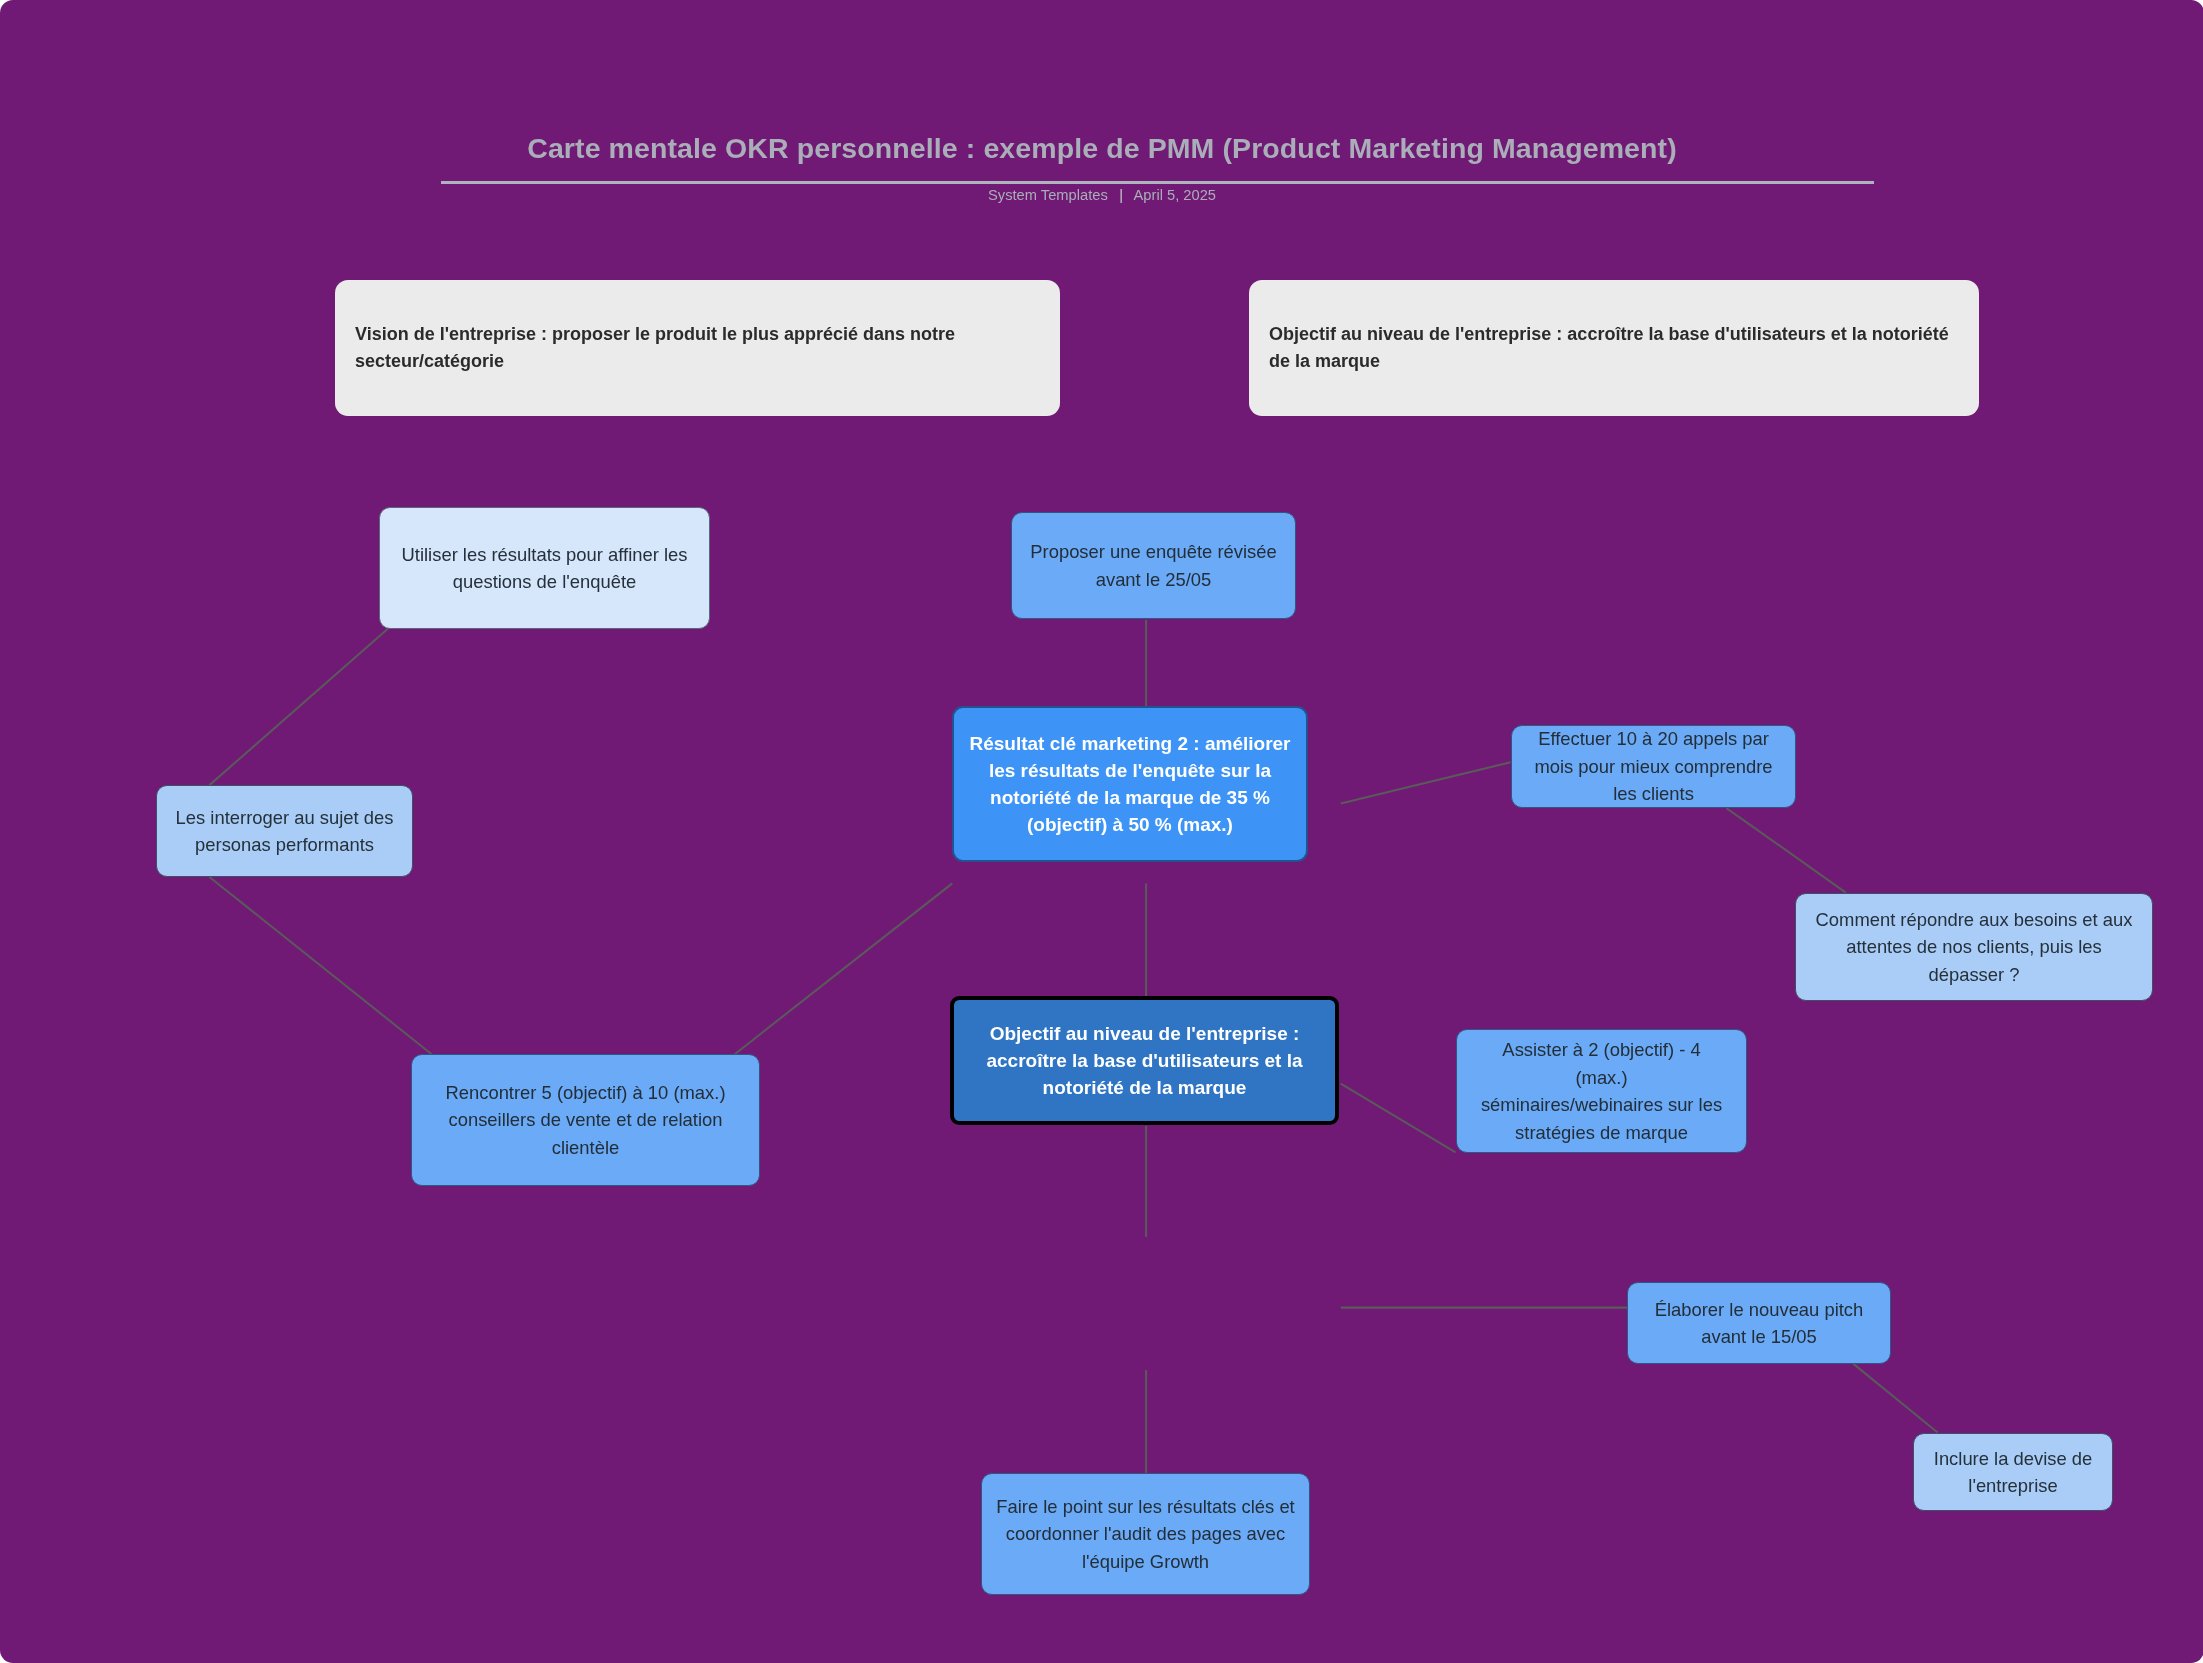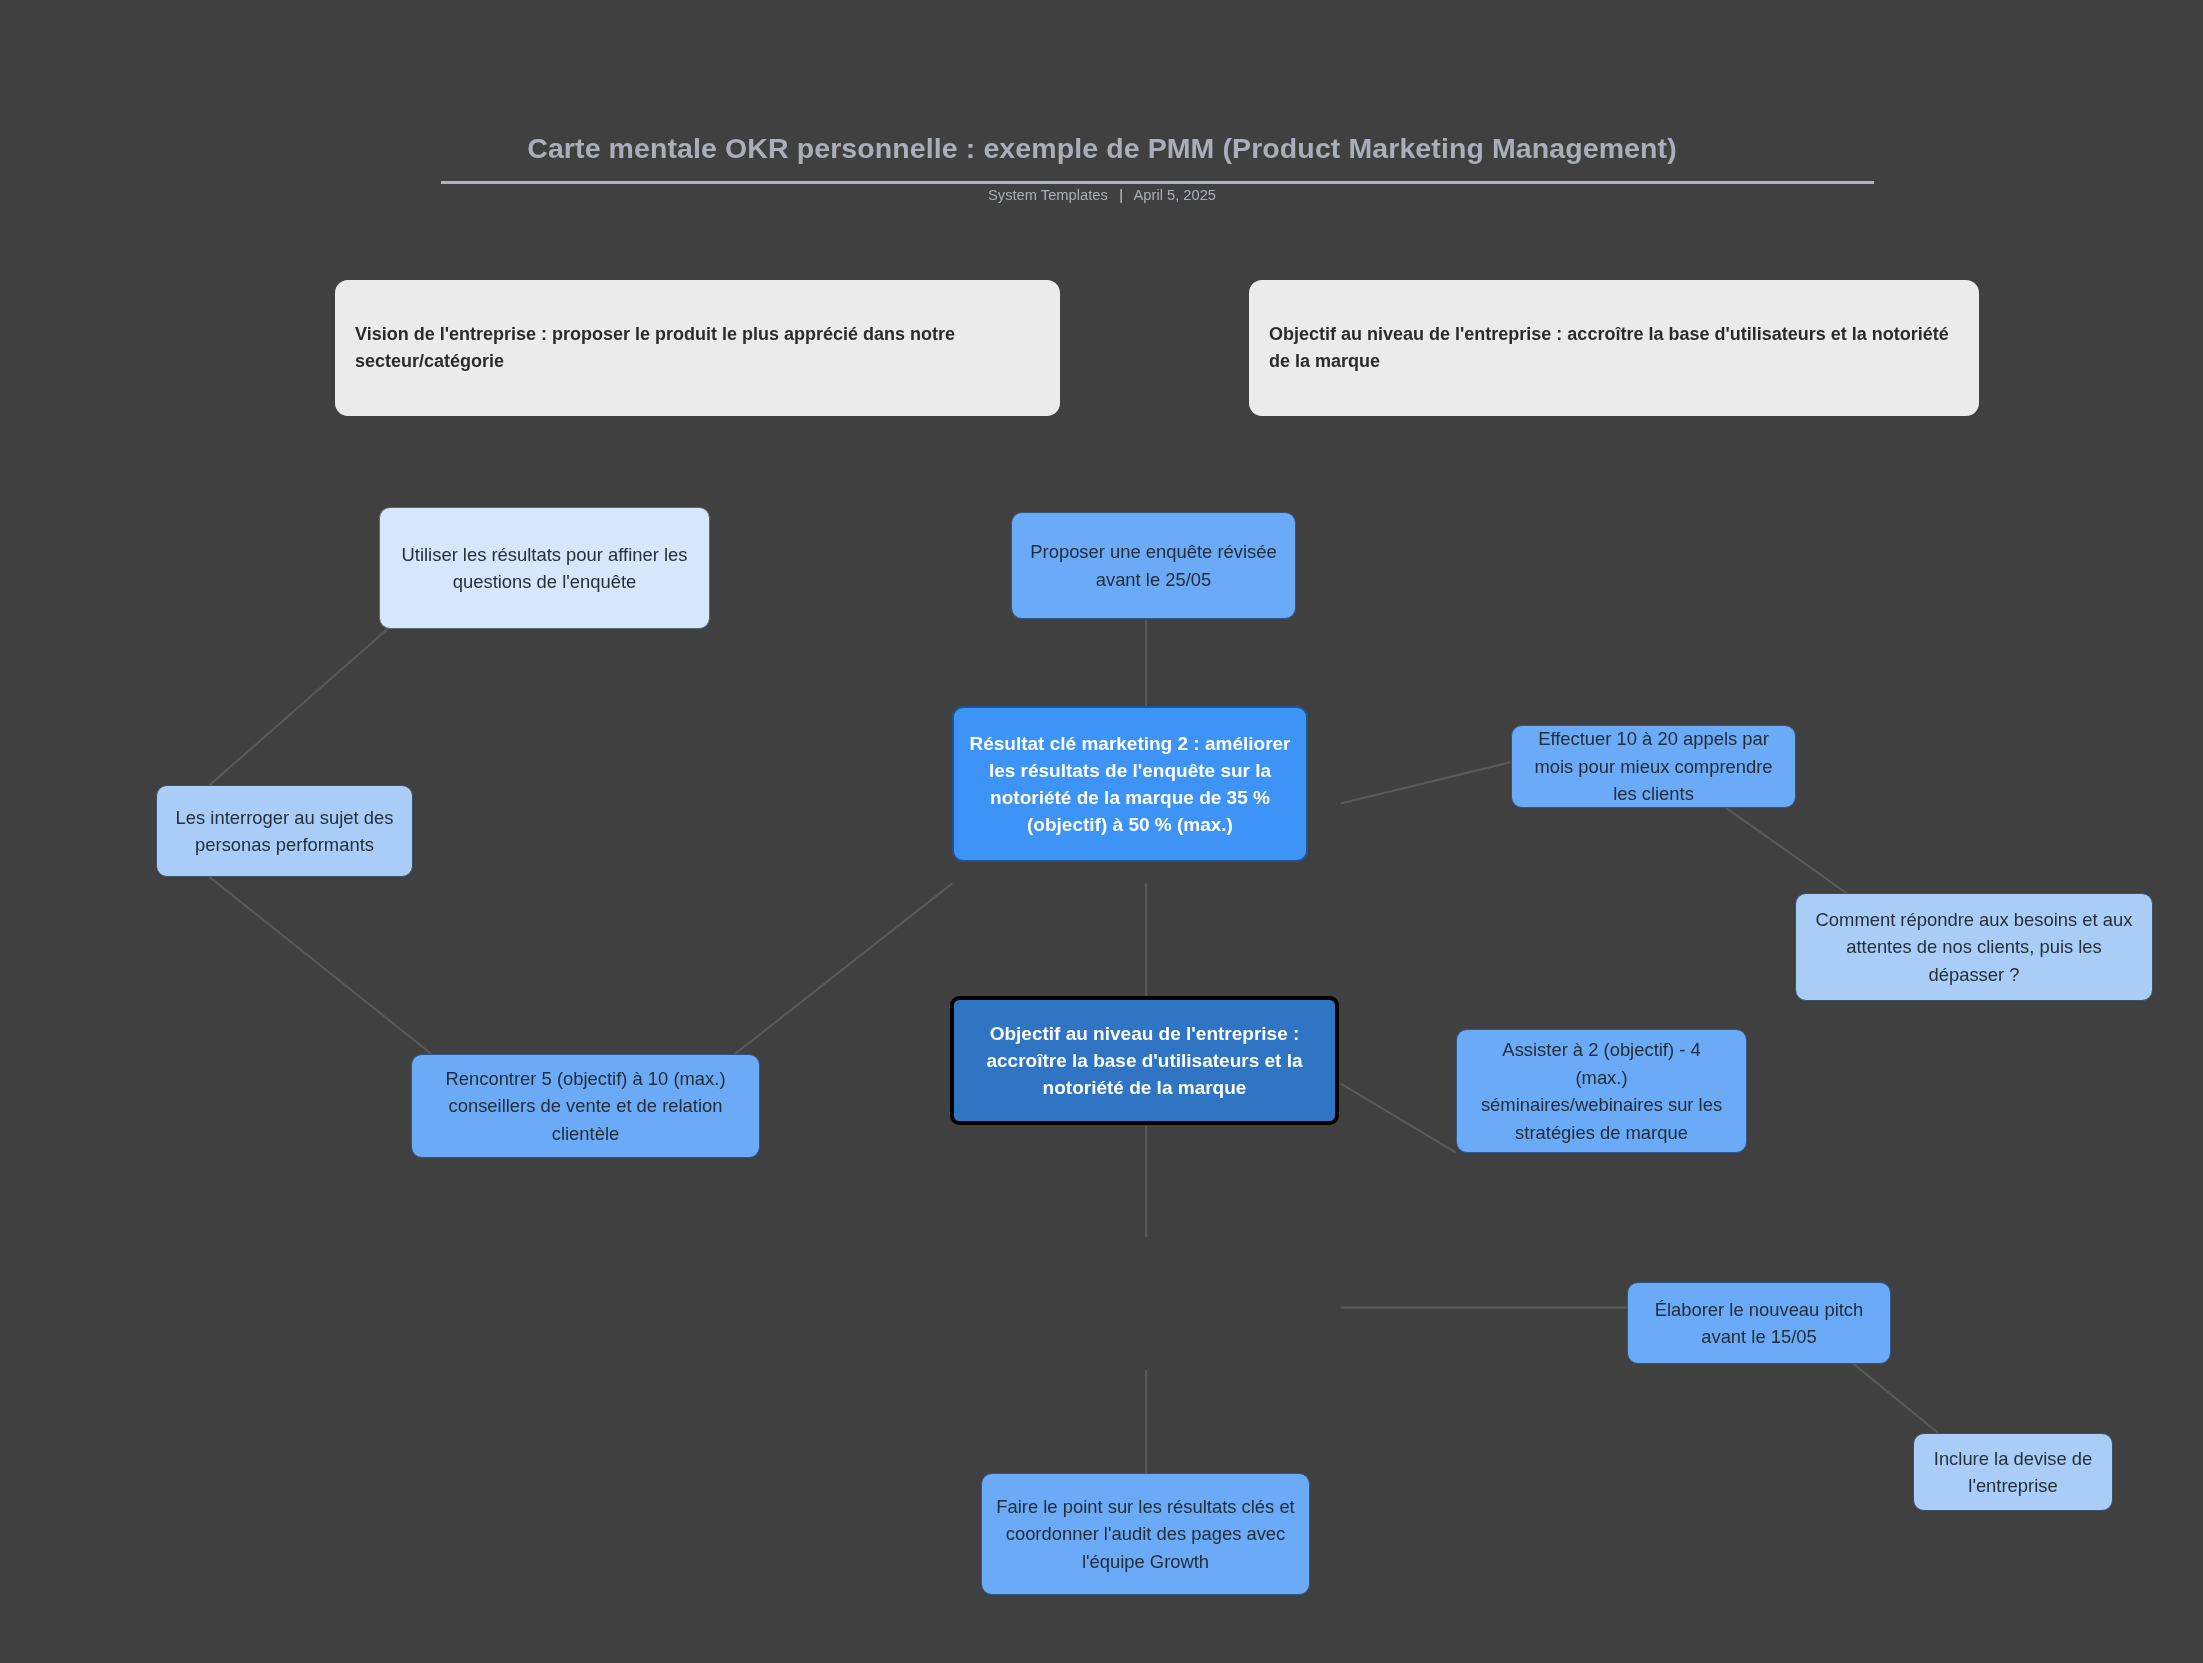--- a/index.html
+++ b/index.html
@@ -8,22 +8,23 @@
     background: #ffffff;
   }
   body {
     font-family: "Liberation Sans", sans-serif;
     -webkit-font-smoothing: antialiased;
   }
   #canvas {
     position: relative;
     width: 2204px;
     height: 1663px;
-    background: #404040;
+    background: #701a75;
     overflow: hidden;
+    border-radius: 13px;
   }
 
   
   #header {
     position: absolute;
     left: 0;
     top: 129px;
     width: 2204px;
     text-align: center;
   }
@@ -198,21 +199,21 @@
   </div>
 
   <div class="node leaf-pale" style="left:379px; top:507px; width:331px; height:122px;">
     <span class="txt">Utiliser les résultats pour affiner les questions de l'enquête</span>
   </div>
 
   <div class="node leaf-mid" style="left:156px; top:785px; width:257px; height:92px;">
     <span class="txt">Les interroger au sujet des personas performants</span>
   </div>
 
-  <div class="node leaf-bright" style="left:411px; top:1054px; width:349px; height:104px;">
+  <div class="node leaf-bright" style="left:411px; top:1054px; width:349px; height:132px;">
     <span class="txt">Rencontrer 5 (objectif) à 10 (max.) conseillers de vente et de relation clientèle</span>
   </div>
 
   <div class="node leaf-bright" style="left:999px; top:512px; width:285px; height:107px;margin-left:12px;">
     <span class="txt">Proposer une enquête révisée avant le 25/05</span>
   </div>
 
   <div class="node kr" style="left:952px; top:706px; width:356px; height:156px;">
     <span class="txt">Résultat clé marketing 2 : améliorer les résultats de l'enquête sur la notoriété de la marque de 35 % (objectif) à 50 % (max.)</span>
   </div>

